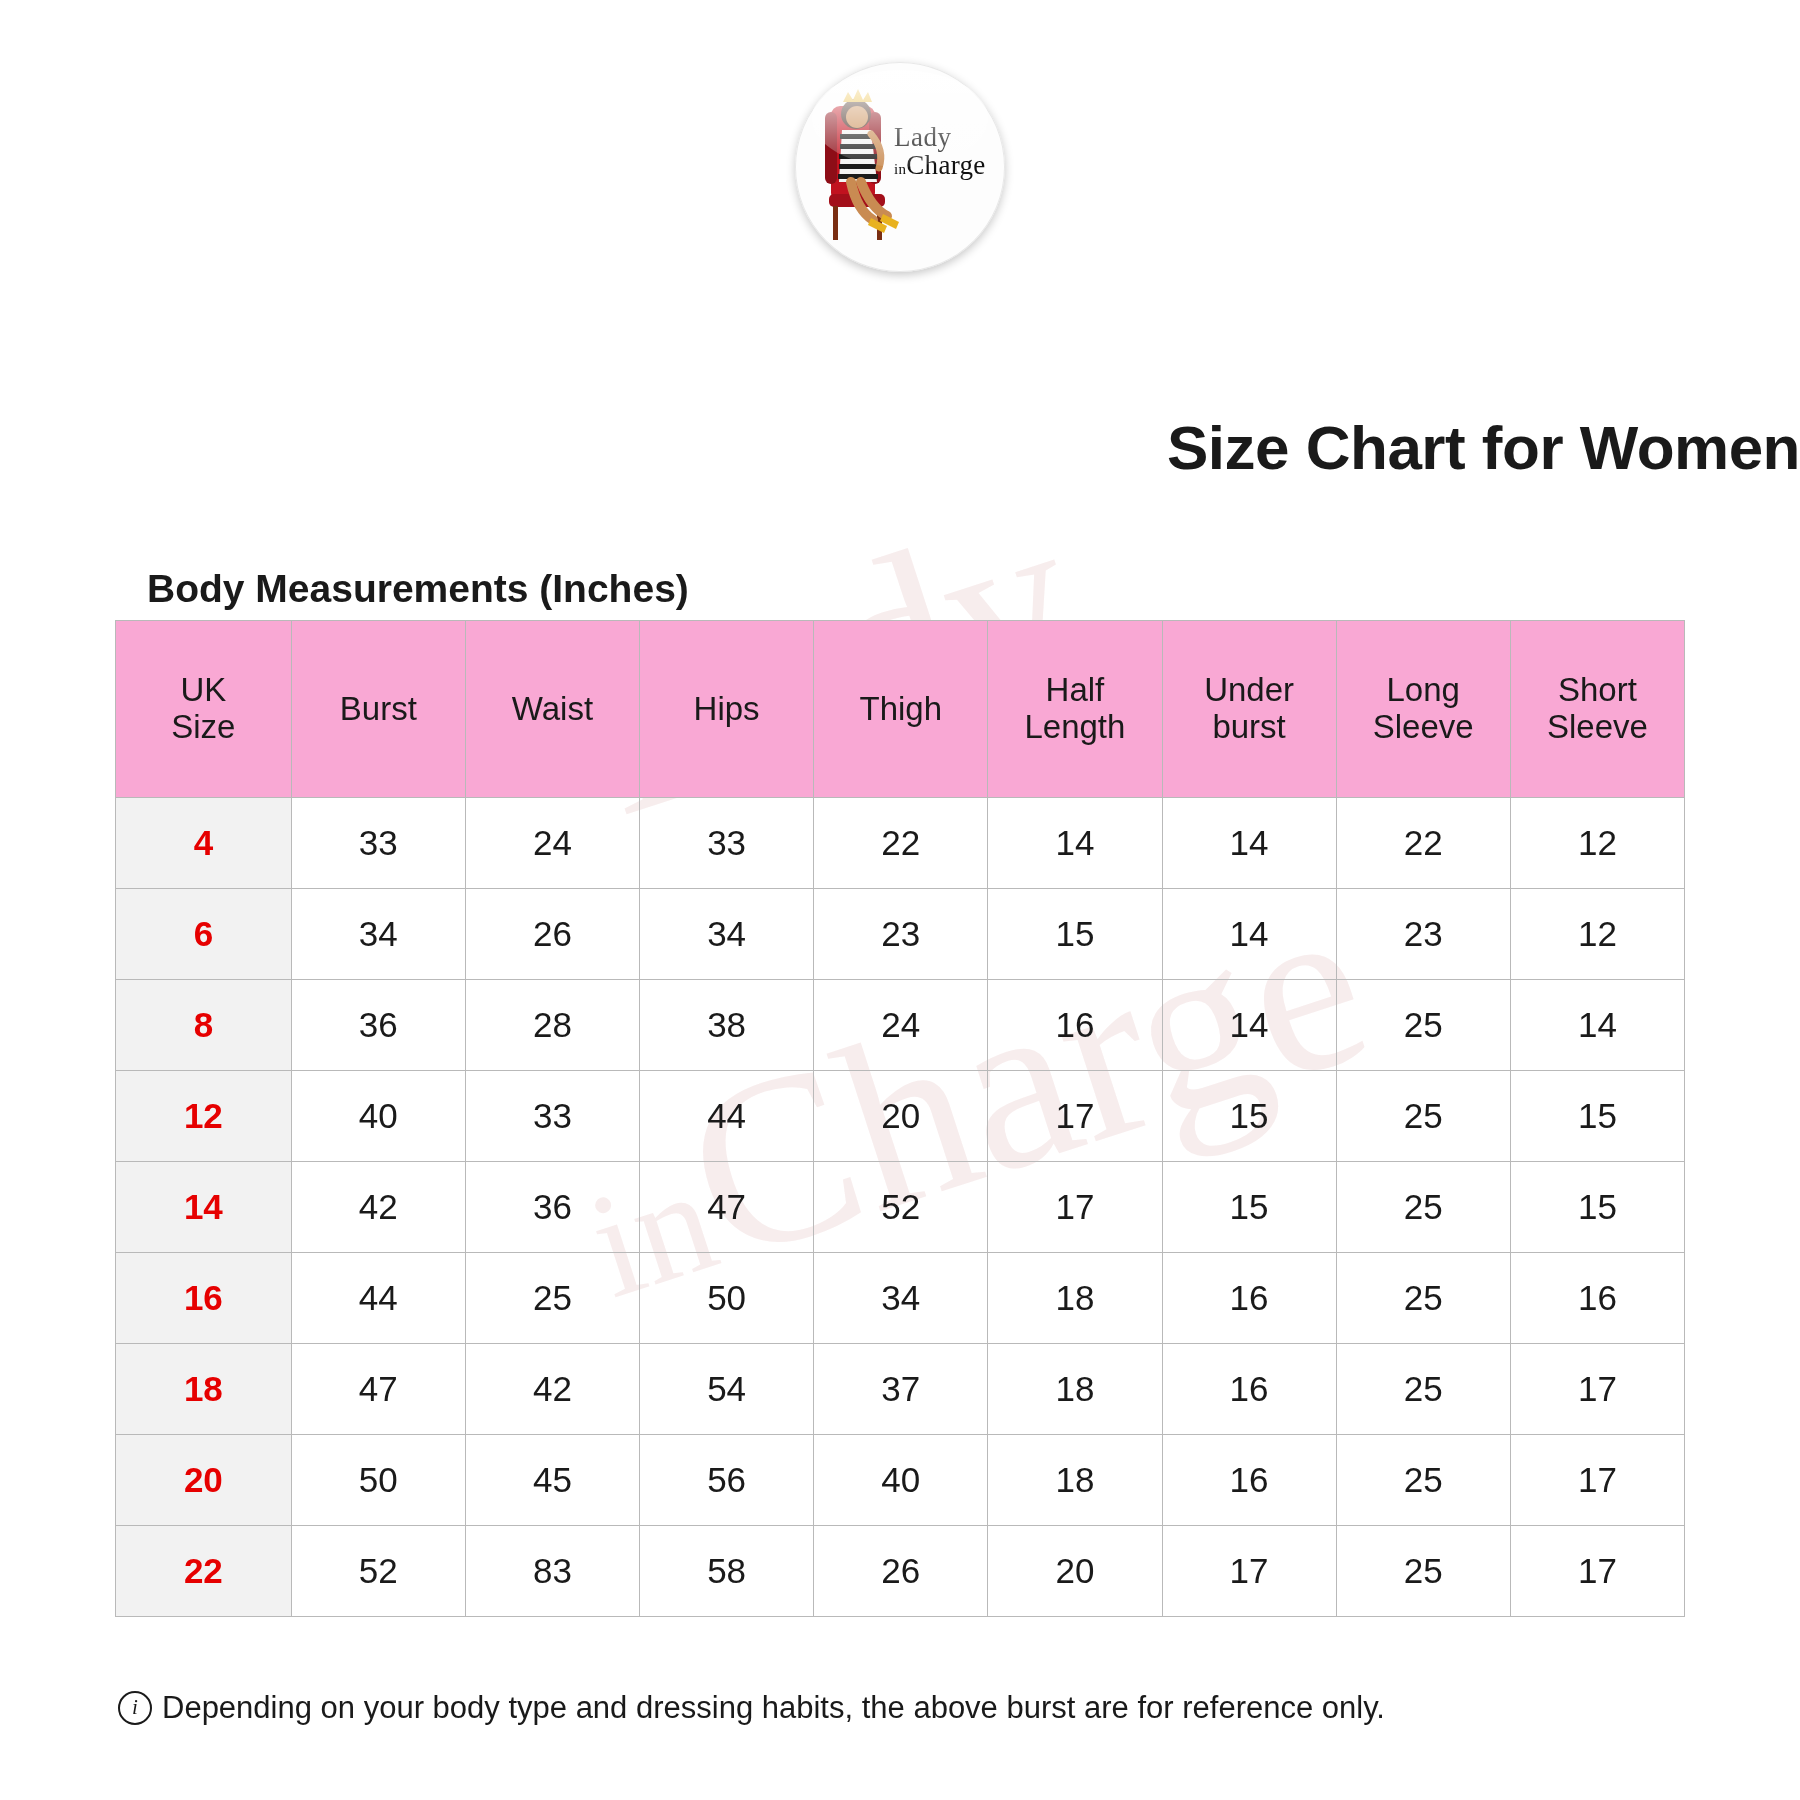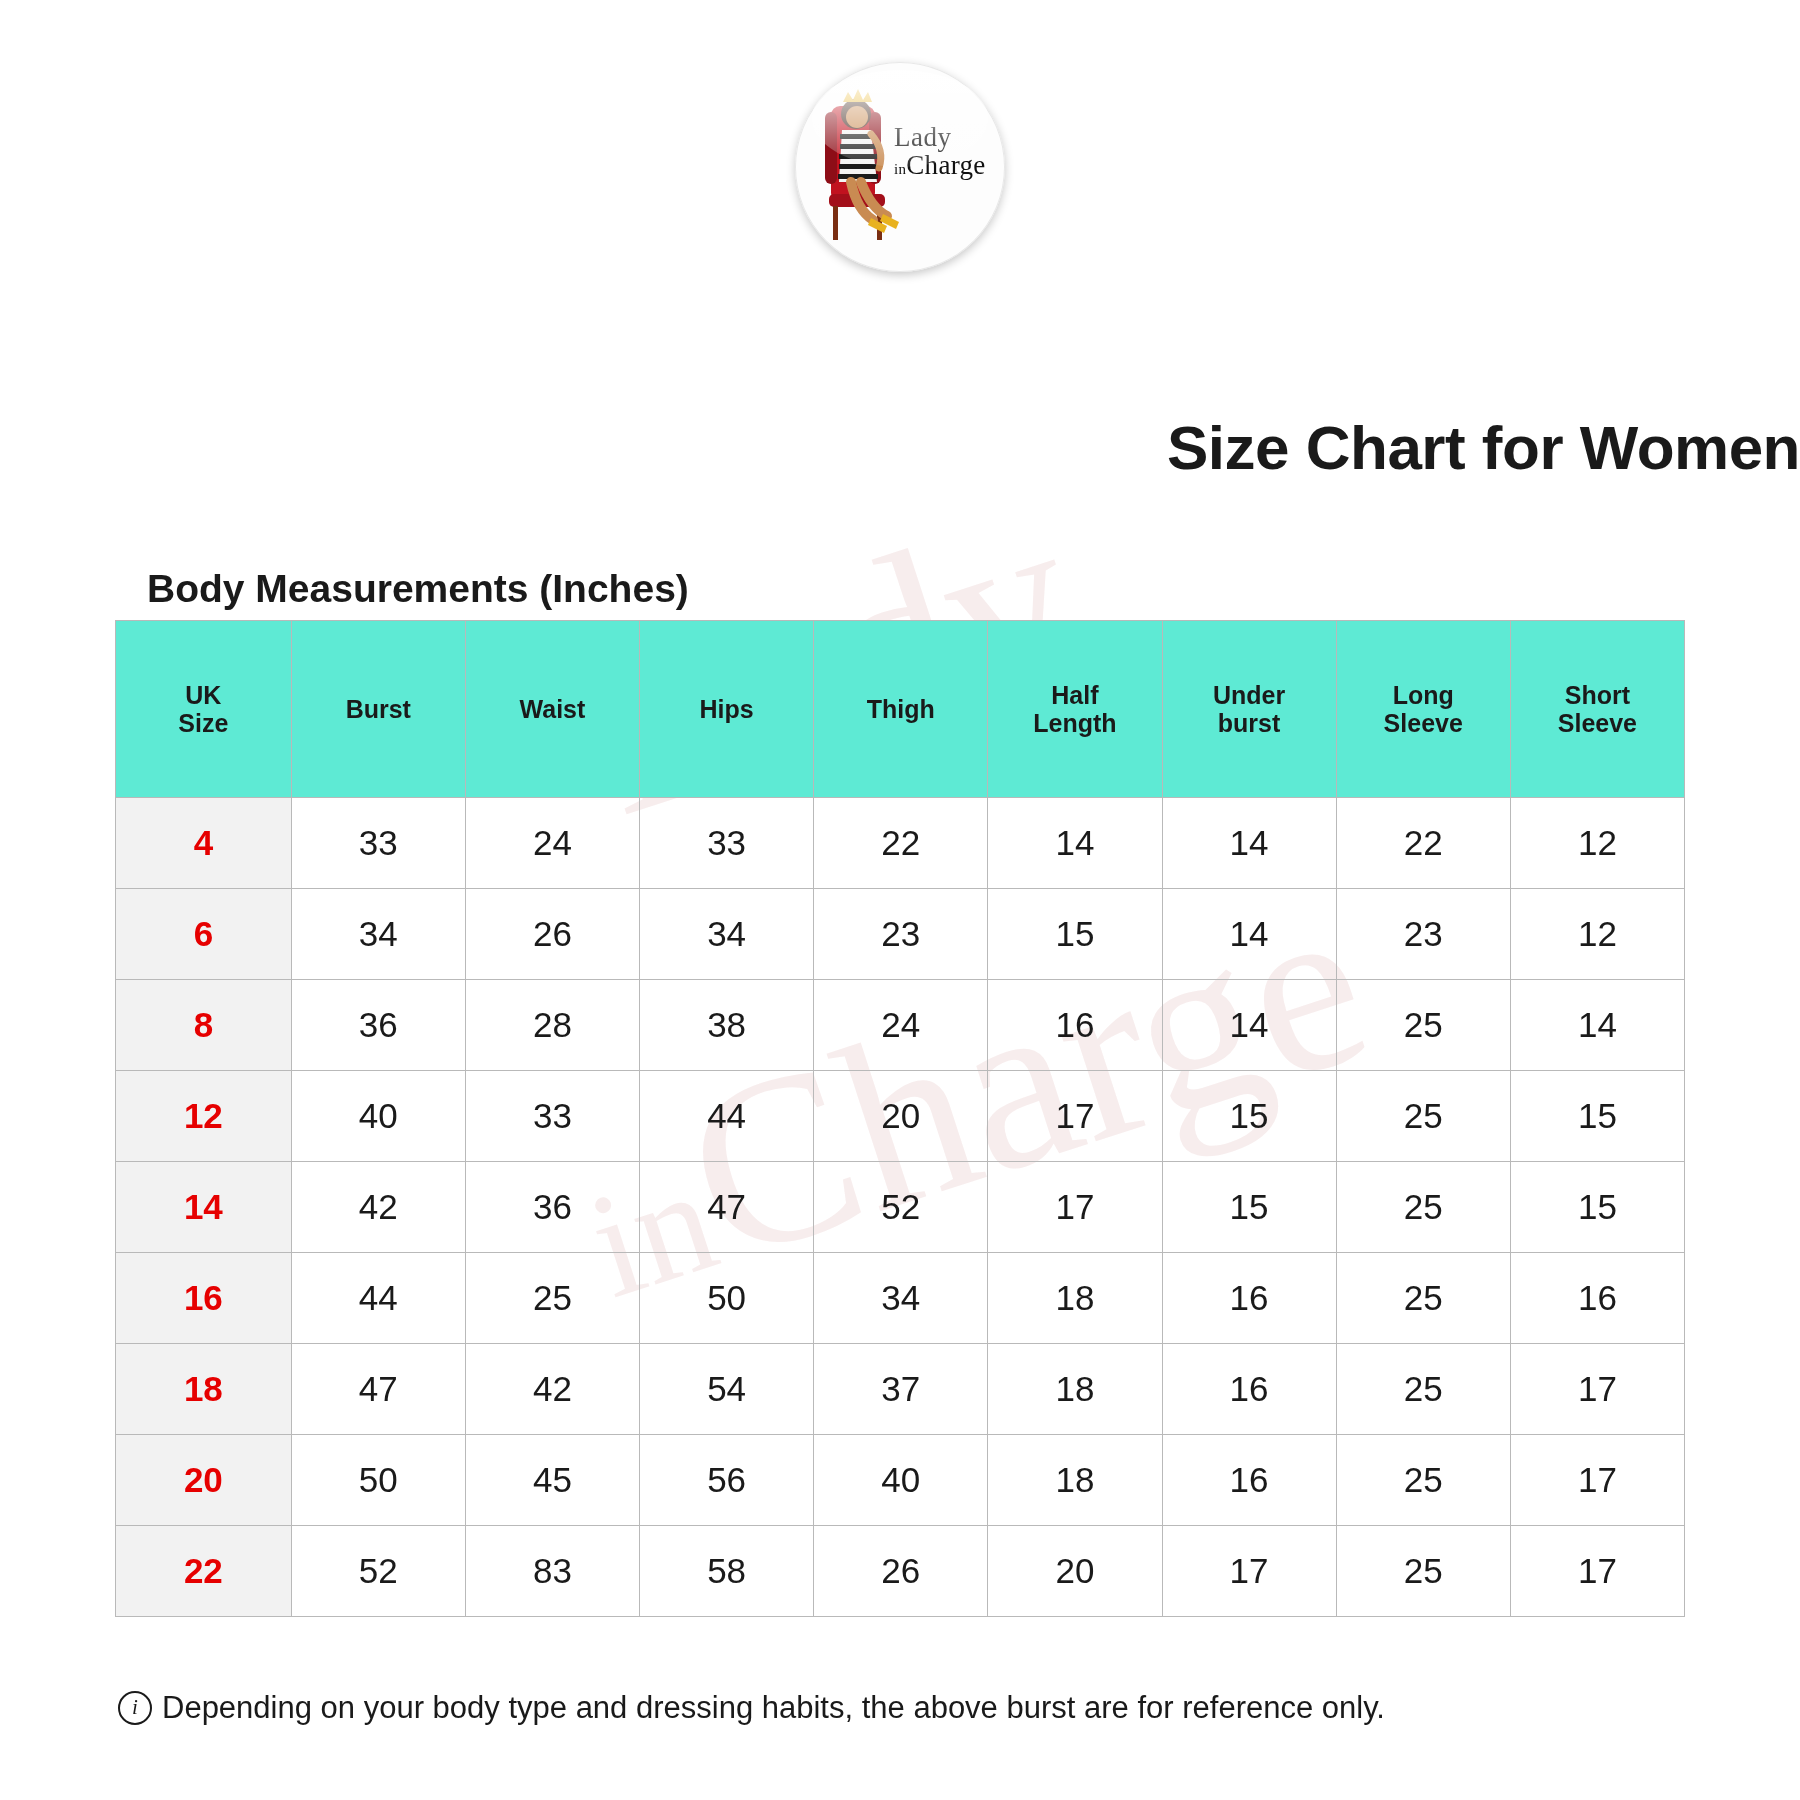--- a/index.html
+++ b/index.html
@@ -129,23 +129,23 @@
     width: 100%;
     table-layout: fixed;
   }
   table.size-table th,
   table.size-table td {
     border: 1px solid #b9b9b9;
     text-align: center;
     background: transparent;
   }
   table.size-table thead th {
-    background: #5eead4;
-    font-size: 25px;
-    font-weight: bold;
+    background: #f9a8d4;
+    font-size: 33px;
+    font-weight: normal;
     line-height: 1.12;
     height: 168px;
     padding: 4px 2px;
   }
   table.size-table tbody td {
     font-size: 35px;
     height: 90px;
     padding: 0;
     color: #1a1a1a;
   }

